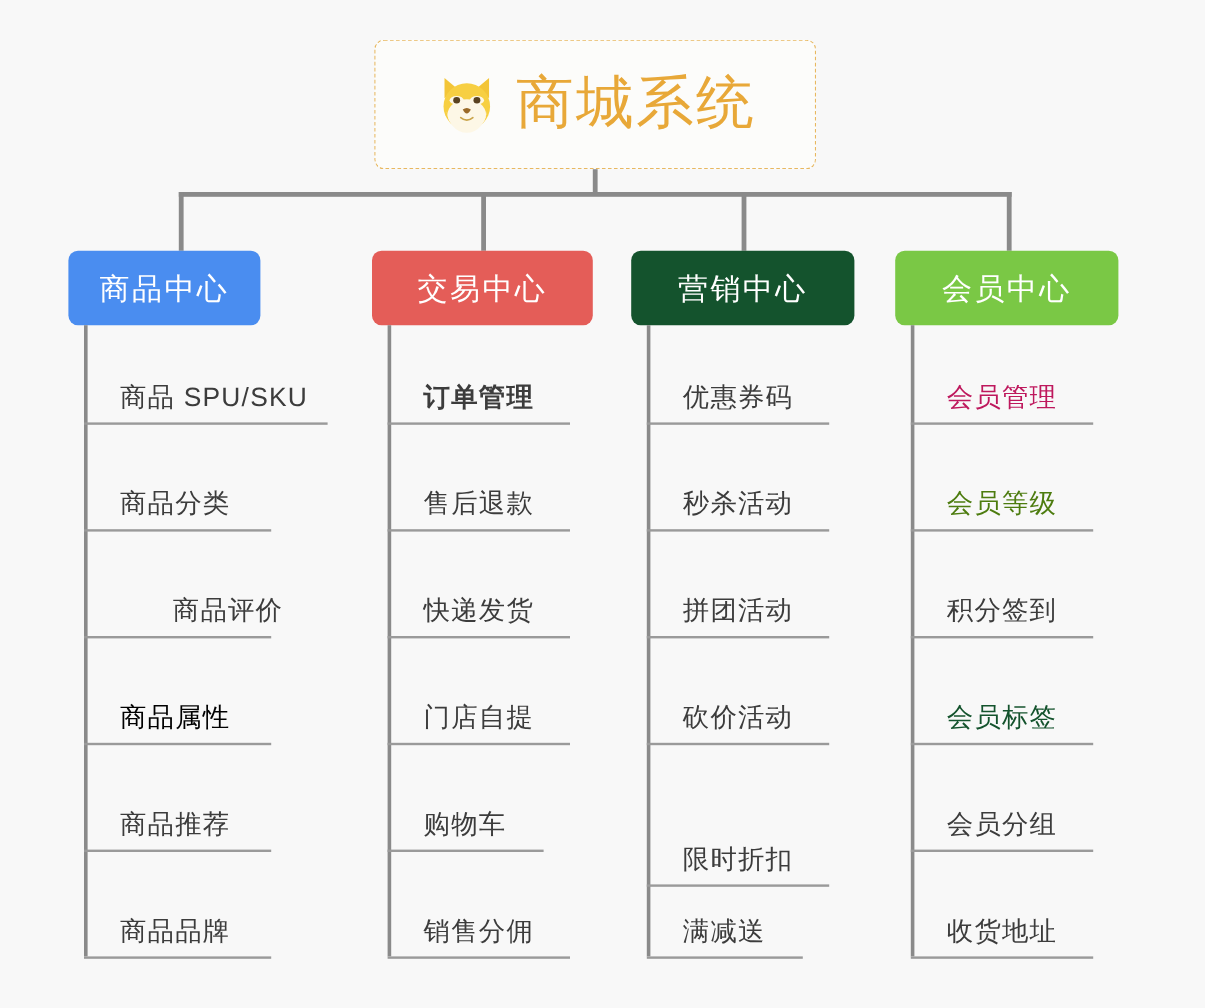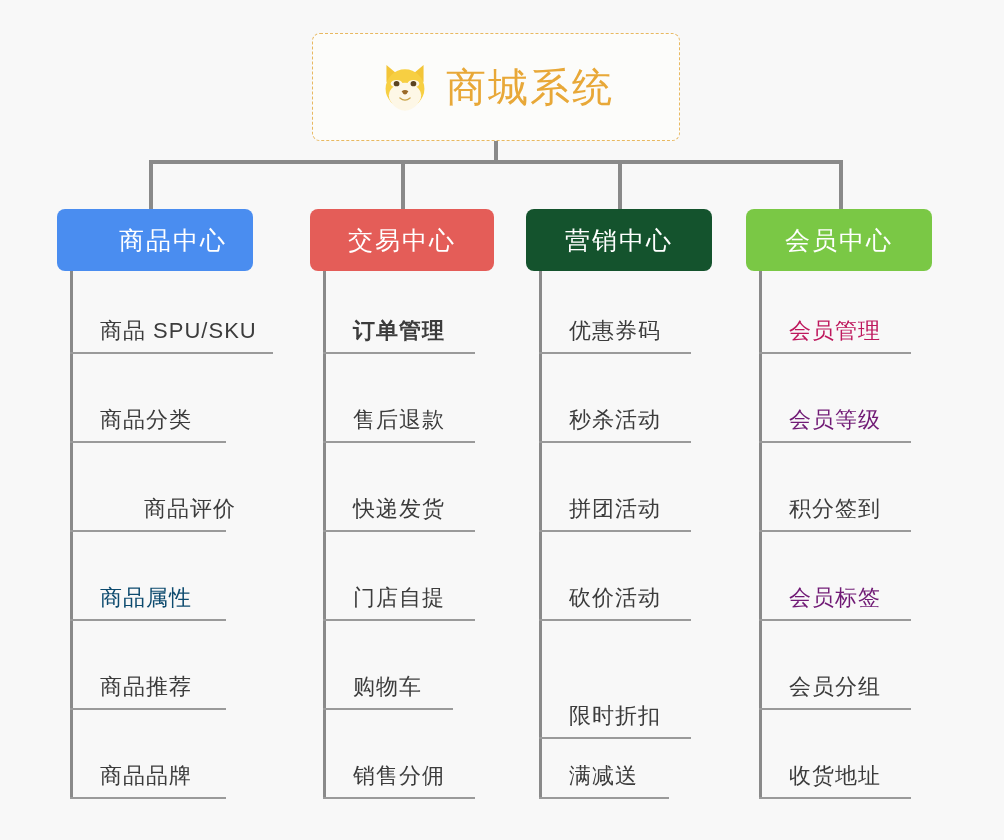--- a/index.html
+++ b/index.html
@@ -36,21 +36,21 @@
     justify-content: center;
     gap: 14px;
   }
   .root-icon {
     width: 54px;
     height: 54px;
     flex: 0 0 auto;
     display: block;
   }
   .root-title {
-    font-size: 40px;
+    font-size: 48px;
     color: #e8a838;
     letter-spacing: 2px;
     line-height: 1;
     white-space: nowrap;
   }
 
   
   .conn {
     position: absolute;
     background: #8a8a8a;
@@ -123,35 +123,35 @@
   </div>
 
   <div class="conn conn-v" style="left: 494px; top: 141px; width: 4px; height: 22px; background: rgb(138, 138, 138);"></div>
   <div class="conn conn-h" style="left: 149px; top: 160px; width: 694px; height: 4px; background: rgb(138, 138, 138);"></div>
   <div class="conn conn-v" style="left: 149px; top: 160px; height: 49px; background: rgb(138, 138, 138);"></div>
   <div class="conn conn-v" style="left: 401px; top: 160px; height: 49px; background: rgb(138, 138, 138);"></div>
   <div class="conn conn-v" style="left: 618px; top: 160px; height: 49px; background: rgb(138, 138, 138);"></div>
   <div class="conn conn-v" style="left: 839px; top: 160px; height: 49px; background: rgb(138, 138, 138);"></div>
 
   <div class="col" style="left:57px;">
-    <div class="cat-head" style="width: 160px; background: rgb(74, 141, 240); padding-left: 36px;">
+    <div class="cat-head" style="width: 160px; background: rgb(74, 141, 240);">
       <span>商品中心</span>
     </div>
     <div class="trunk" style="height: 526px; background: rgb(138, 138, 138);"></div>
     <div class="leaf" style="top: 143px; width: 203px; border-bottom-color: rgb(154, 154, 154);">
       <span class="leaf-label" style="color: rgb(60, 60, 60);">商品 SPU/SKU</span>
     </div>
     <div class="leaf" style="top: 232px; width: 156px; border-bottom-color: rgb(154, 154, 154);">
       <span class="leaf-label" style="color: rgb(60, 60, 60);">商品分类</span>
     </div>
     <div class="leaf" style="top: 321px; width: 156px; border-bottom-color: rgb(154, 154, 154);">
       <span class="leaf-label" style="color: rgb(60, 60, 60); margin-left: 44px;">商品评价</span>
     </div>
     <div class="leaf" style="top: 410px; width: 156px; border-bottom-color: rgb(154, 154, 154);">
-      <span class="leaf-label" style="color: #0c4a6e;">商品属性</span>
+      <span class="leaf-label" style="color: #000000;">商品属性</span>
     </div>
     <div class="leaf" style="top: 499px; width: 156px; border-bottom-color: rgb(154, 154, 154);">
       <span class="leaf-label" style="color: rgb(60, 60, 60);">商品推荐</span>
     </div>
     <div class="leaf" style="top: 588px; width: 156px; border-bottom-color: rgb(154, 154, 154);">
       <span class="leaf-label" style="color: rgb(60, 60, 60);">商品品牌</span>
     </div>
   </div>
 
   <div class="col" style="left:310px;">
@@ -206,27 +206,27 @@
 
   <div class="col" style="left:746px;">
     <div class="cat-head" style="width: 186px; background: rgb(122, 200, 69);">
       <span>会员中心</span>
     </div>
     <div class="trunk" style="height: 526px; background: rgb(138, 138, 138);"></div>
     <div class="leaf" style="top: 143px; width: 152px; border-bottom-color: rgb(154, 154, 154);">
       <span class="leaf-label" style="color: #be185d;">会员管理</span>
     </div>
     <div class="leaf" style="top: 232px; width: 152px; border-bottom-color: rgb(154, 154, 154);">
-      <span class="leaf-label" style="color: #701a75;">会员等级</span>
+      <span class="leaf-label" style="color: #4d7c0f;">会员等级</span>
     </div>
     <div class="leaf" style="top: 321px; width: 152px; border-bottom-color: rgb(154, 154, 154);">
       <span class="leaf-label" style="color: rgb(60, 60, 60);">积分签到</span>
     </div>
     <div class="leaf" style="top: 410px; width: 152px; border-bottom-color: rgb(154, 154, 154);">
-      <span class="leaf-label" style="color: #701a75;">会员标签</span>
+      <span class="leaf-label" style="color: #14532d;">会员标签</span>
     </div>
     <div class="leaf" style="top: 499px; width: 152px; border-bottom-color: rgb(154, 154, 154);">
       <span class="leaf-label" style="color: rgb(60, 60, 60);">会员分组</span>
     </div>
     <div class="leaf" style="top: 588px; width: 152px; border-bottom-color: rgb(154, 154, 154);">
       <span class="leaf-label" style="color: rgb(60, 60, 60);">收货地址</span>
     </div>
   </div>
 
 </div>

